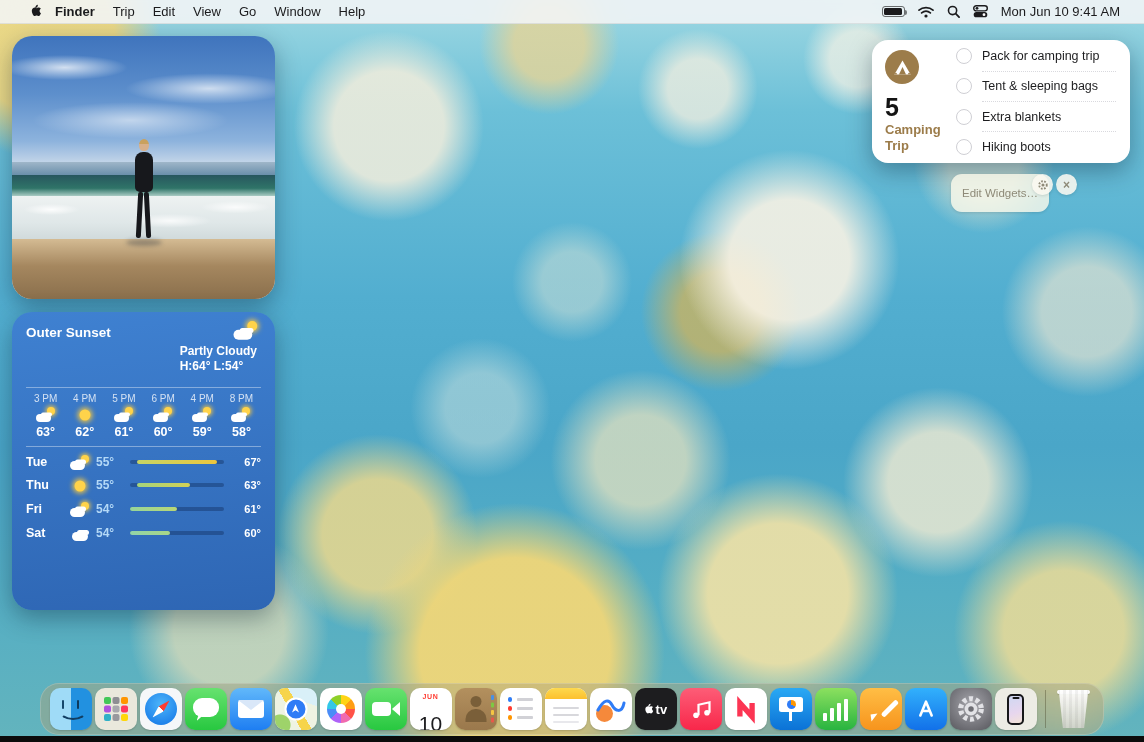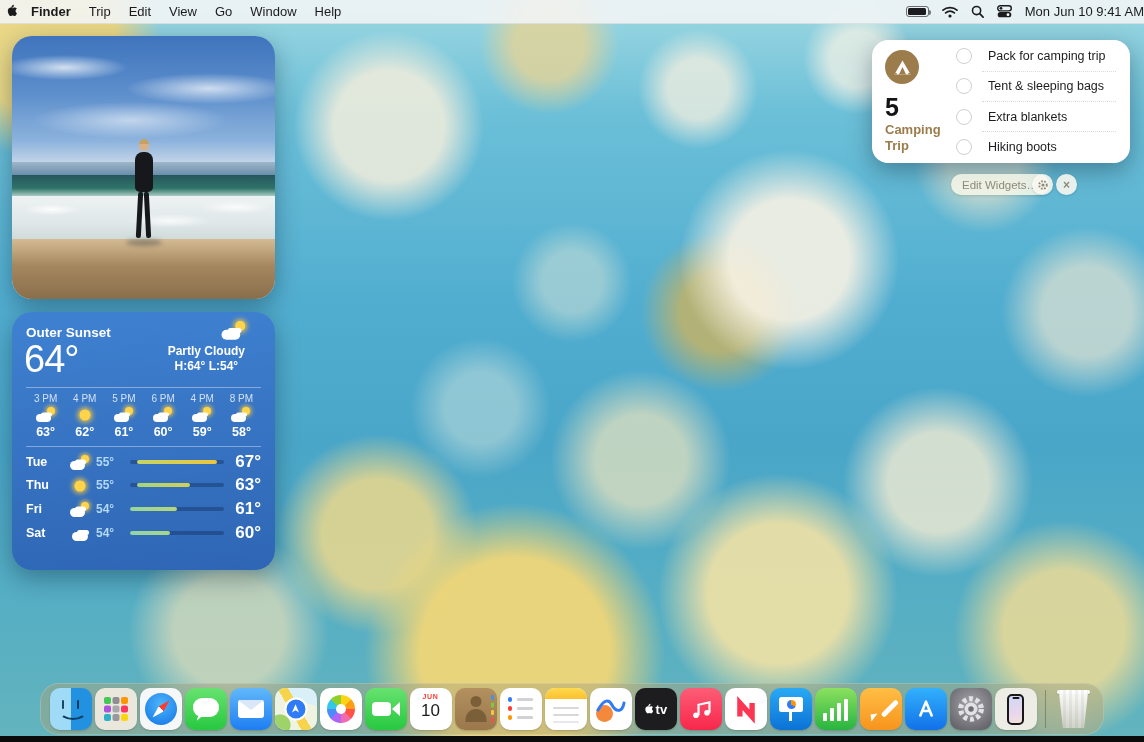--- a/index.html
+++ b/index.html
@@ -27,21 +27,21 @@
       radial-gradient(circle at 68% 80%, rgba(242,226,165,.90) 0 70px, transparent 120px),
       radial-gradient(circle at 82% 65%, rgba(244,236,210,.80) 0 50px, transparent 95px),
       radial-gradient(circle at 93% 85%, rgba(238,220,150,.85) 0 60px, transparent 110px),
       radial-gradient(circle at 12% 55%, rgba(215,230,225,.50) 0 40px, transparent 75px),
       radial-gradient(circle at 20% 85%, rgba(232,224,185,.70) 0 55px, transparent 100px),
       linear-gradient(180deg,#9ed8e2 0%,#6cc0d8 15%,#52aed0 40%,#4aa6c8 60%,#55aec4 80%,#63b4bd 100%);
   }
 
   
   .menubar { position:absolute; top:0; left:0; right:0; height:24px; display:flex; align-items:center;
-    padding:0 0; background:rgba(243,245,246,.88); backdrop-filter:blur(18px);
+    padding:0 24px; background:rgba(243,245,246,.88); backdrop-filter:blur(18px);
     border-bottom:1px solid rgba(0,0,0,.08); font-size:13px; color:#1b1b1d; z-index:30; }
   .mb-left { display:flex; align-items:center; }
   .apple-logo { width:22px; display:flex; justify-content:center; }
   .menu-item { padding:0 9px; }
   .menu-item.app-name { font-weight:700; }
   .mb-right { margin-left:auto; display:flex; align-items:center; gap:13px; }
   .mb-icon { display:flex; align-items:center; }
   .battery { position:relative; width:23px; height:11px; border:1px solid rgba(0,0,0,.55); border-radius:3px; }
   .battery i { position:absolute; left:1px; top:1px; bottom:1px; width:18px; background:#1b1b1d; border-radius:1.5px; }
   .battery::after { content:''; position:absolute; right:-3.5px; top:3px; width:2.5px; height:5px; background:rgba(0,0,0,.5); border-radius:0 2px 2px 0; }
@@ -68,69 +68,69 @@
   .person { position:absolute; left:50%; top:39%; transform:translateX(-50%); }
   .p-head { width:10px; height:12px; margin:0 auto; border-radius:50% 50% 45% 45%; background:linear-gradient(180deg,#c9a15e 38%,#d8b08a 40%); }
   .p-torso { width:18px; height:40px; margin:1px auto 0; background:#17181c; border-radius:8px 8px 5px 5px; }
   .p-legs { display:flex; justify-content:center; gap:3px; }
   .p-legs i { width:5px; height:46px; background:#17181c; border-radius:2px; }
   .p-legs i:first-child { transform:rotate(3deg); }
   .p-legs i:last-child { transform:rotate(-3deg); }
   .p-shadow { width:36px; height:7px; margin:1px auto 0; background:rgba(40,50,60,.35); border-radius:50%; filter:blur(2px); }
 
   
-  .widget-weather { left:12px; top:312px; width:263px; height:258px; padding:11px 14px 9px;
+  .widget-weather { left:12px; top:312px; width:263px; height:298px; padding:11px 14px 9px;
     background:linear-gradient(175deg,#3f81d1,#2e66b4); color:#fff; }
   .wx-header { position:relative; height:63px; }
   .wx-location { font-size:13.5px; font-weight:700; padding-top:2px; }
   .wx-temp { font-size:38px; font-weight:300; letter-spacing:-1px; line-height:1.05; margin-left:-2px; }
-  .wx-right { position:absolute; right:16px; top:0; text-align:center; }
+  .wx-right { position:absolute; right:4px; top:0; text-align:left; }
   .wx-right .wicon { margin:0 0 0 auto; }
   .wx-condition { font-size:12px; font-weight:700; margin-top:5px; }
   .wx-highlow { font-size:12px; font-weight:600; margin-top:1px; }
   .wx-hr { border:none; border-top:1px solid rgba(255,255,255,.38); margin:1px 0; }
   .wx-hours { display:flex; padding:4px 0 6px; }
   .hour-col { flex:1; text-align:center; }
   .hour-time { font-size:10px; font-weight:400; color:rgba(255,255,255,.78); white-space:nowrap; }
   .hour-temp { font-size:12.5px; font-weight:700; margin-top:2px; }
   .wx-days { padding-top:2px; }
   .day-row { display:flex; align-items:center; height:23.6px; }
   .day-name { width:38px; font-size:12.5px; font-weight:700; }
   .day-icon-cell { width:32px; display:flex; justify-content:flex-start; }
   .day-low { width:32px; font-size:12px; font-weight:700; color:#b4d9f7; }
   .day-bar { flex:1; position:relative; height:4px; border-radius:2px; background:rgba(12,40,84,.38); margin:0 9px 0 2px; }
   .bar-fill { position:absolute; top:0; height:100%; border-radius:2px; }
-  .day-high { width:28px; text-align:right; font-size:17px; font-weight:700; }
+  .day-high { width:28px; text-align:right; font-size:11px; font-weight:700; }
 
   
   .wicon { position:relative; width:22px; height:16px; display:block; margin:3px auto 1px; }
   .wicon.big { transform:scale(1.25); }
   .wicon.sunny::before { content:''; position:absolute; left:50%; top:50%; transform:translate(-50%,-50%);
       width:11px; height:11px; border-radius:50%; background:#ffd34a; box-shadow:0 0 5px 2px rgba(255,205,60,.85); }
   .wicon.partly-sunny::before, .wicon.partly-cloudy::before { content:''; position:absolute; right:2px; top:0;
       width:8px; height:8px; border-radius:50%; background:#ffd34a; box-shadow:0 0 4px 1.5px rgba(255,205,60,.85); }
   .wicon.partly-sunny::after, .wicon.partly-cloudy::after { content:''; position:absolute; left:1px; bottom:1px;
       width:15px; height:8.5px; border-radius:8px; background:#fff; box-shadow:3px -3.5px 0 -2px #fff; }
   .wicon.cloudy::after { content:''; position:absolute; left:50%; bottom:1px; transform:translateX(-50%);
       width:16px; height:9px; border-radius:9px; background:#fff; box-shadow:3px -4px 0 -2px #fff; }
 
   
   .widget-reminders { left:872px; top:40px; width:258px; height:123px; border-radius:16px; background:#ffffff; display:flex; }
   .rem-left { width:80px; padding:10px 0 10px 13px; display:flex; flex-direction:column; }
   .rem-badge { width:34px; height:34px; border-radius:50%; background:#9c7c4a; display:flex; align-items:center; justify-content:center; }
   .rem-count { margin-top:auto; font-size:25px; font-weight:700; color:#141414; line-height:1; }
   .rem-name { font-size:13px; font-weight:700; color:#9c7c4a; line-height:1.18; margin-top:2px; }
   .rem-right { flex:1; padding:5px 14px 5px 4px; display:flex; flex-direction:column; justify-content:space-around; }
-  .rem-row { display:flex; align-items:center; gap:16px; }
+  .rem-row { display:flex; align-items:center; gap:10px; }
   .rem-circle { width:16px; height:16px; border-radius:50%; border:1.5px solid #cfcfd4; flex:0 0 auto; }
   .rem-label { font-size:12.5px; color:#1d1d1f; }
   .rem-sep { border-top:1px dotted #d9d9de; margin-left:26px; }
 
   
-  .edit-pill { position:absolute; left:951px; top:174px; height:21px; padding:0 11px; border-radius:11px;
+  .edit-pill { position:absolute; left:951px; top:174px; height:38px; padding:0 11px; border-radius:11px;
     background:rgba(253,250,235,.80); color:#8e8a78; font-size:11.5px; display:flex; align-items:center;
     box-shadow:0 1px 3px rgba(0,0,0,.12); z-index:20; }
   .circle-btn { position:absolute; top:174px; width:21px; height:21px; border-radius:50%;
     background:rgba(250,248,240,.88); color:#8e8a78; display:flex; align-items:center; justify-content:center;
     box-shadow:0 1px 3px rgba(0,0,0,.12); z-index:20; }
   .btn-gallery { left:1032px; }
   .btn-close { left:1056px; font-size:12px; font-weight:700; }
 
   
   .dock { position:absolute; left:40px; top:683px; width:1064px; height:52px; border-radius:19px;
@@ -176,21 +176,21 @@
     background:conic-gradient(#ffd000 0 45deg,#ff9500 0 90deg,#ff4438 0 135deg,#ef5da8 0 180deg,#a855f7 0 225deg,#3b82f6 0 270deg,#22c3e6 0 315deg,#84cc16 0 360deg); }
   .dk-photos::after { content:''; position:absolute; left:50%; top:50%; width:10px; height:10px; transform:translate(-50%,-50%); border-radius:50%; background:#fff; }
 
   .dk-facetime { background:linear-gradient(180deg,#67e26f,#28c840); }
   .dk-facetime::before { content:''; position:absolute; left:7px; top:14px; width:19px; height:14px; background:#fff; border-radius:4px; }
   .dk-facetime::after { content:''; position:absolute; left:27px; top:14px; width:0; height:0;
     border-top:7px solid transparent; border-bottom:7px solid transparent; border-right:8px solid #fff; }
 
   .dk-calendar { background:#fff; text-align:center; overflow:hidden; }
   .dk-cal-month { display:block; margin-top:5px; font-size:7px; font-weight:700; color:#ff3b30; letter-spacing:.6px; }
-  .dk-cal-day { display:block; font-size:17px; color:#1c1c1e; line-height:1.05; margin-top:2px; }
+  .dk-cal-day { display:block; font-size:21px; color:#1c1c1e; line-height:1.05; margin-top:13px; }
 
   .dk-contacts { background:linear-gradient(180deg,#b3905e,#9a784c); overflow:hidden; }
   .dk-contacts::before { content:''; position:absolute; left:50%; top:8px; transform:translateX(-50%); width:11px; height:11px; border-radius:50%; background:#7a5f39; }
   .dk-contacts::after { content:''; position:absolute; left:50%; top:21px; transform:translateX(-50%); width:21px; height:13px; border-radius:10px 10px 0 0; background:#7a5f39; }
   .contact-tabs { position:absolute; right:2.5px; top:7px; width:3px; height:5px; border-radius:1px; background:#4a90e2;
     box-shadow:0 7.5px 0 #7ec943, 0 15px 0 #f5c542, 0 22.5px 0 #e8584a; }
 
   .dk-reminders { background:#fff; }
   .dk-reminders::before { content:''; position:absolute; left:8px; top:9px; width:4.5px; height:4.5px; border-radius:50%; background:#2f7cf6;
     box-shadow:0 9px 0 #ff3b30, 0 18px 0 #ff9500; }
@@ -302,21 +302,20 @@
         <i></i>
         <i></i>
       </div>
     <div class="p-shadow"></div>
   </div>
 </div>
 
 <div class="widget widget-weather">
   <div class="wx-header">
     <div class="wx-location">Outer Sunset</div>
-    <div class="wx-temp">64°</div>
     <div class="wx-right">
       <span class="wicon big partly-cloudy"></span>
       <div class="wx-condition">Partly Cloudy</div>
       <div class="wx-highlow">H:64° L:54°</div>
     </div>
   </div>
   <hr class="wx-hr">
   <div class="wx-hours">
     <div class="hour-col">
       <div class="hour-time">3 PM</div>

